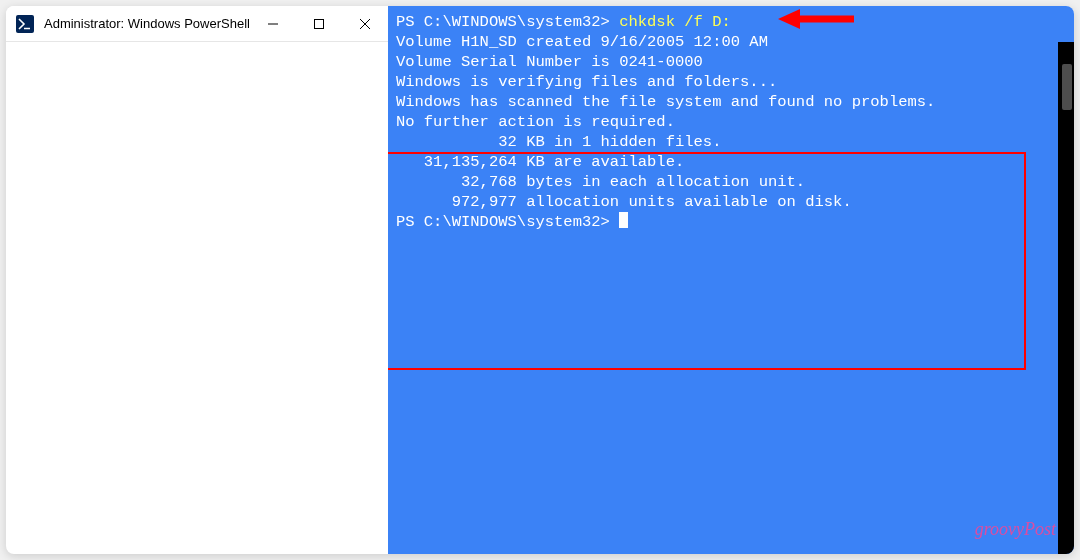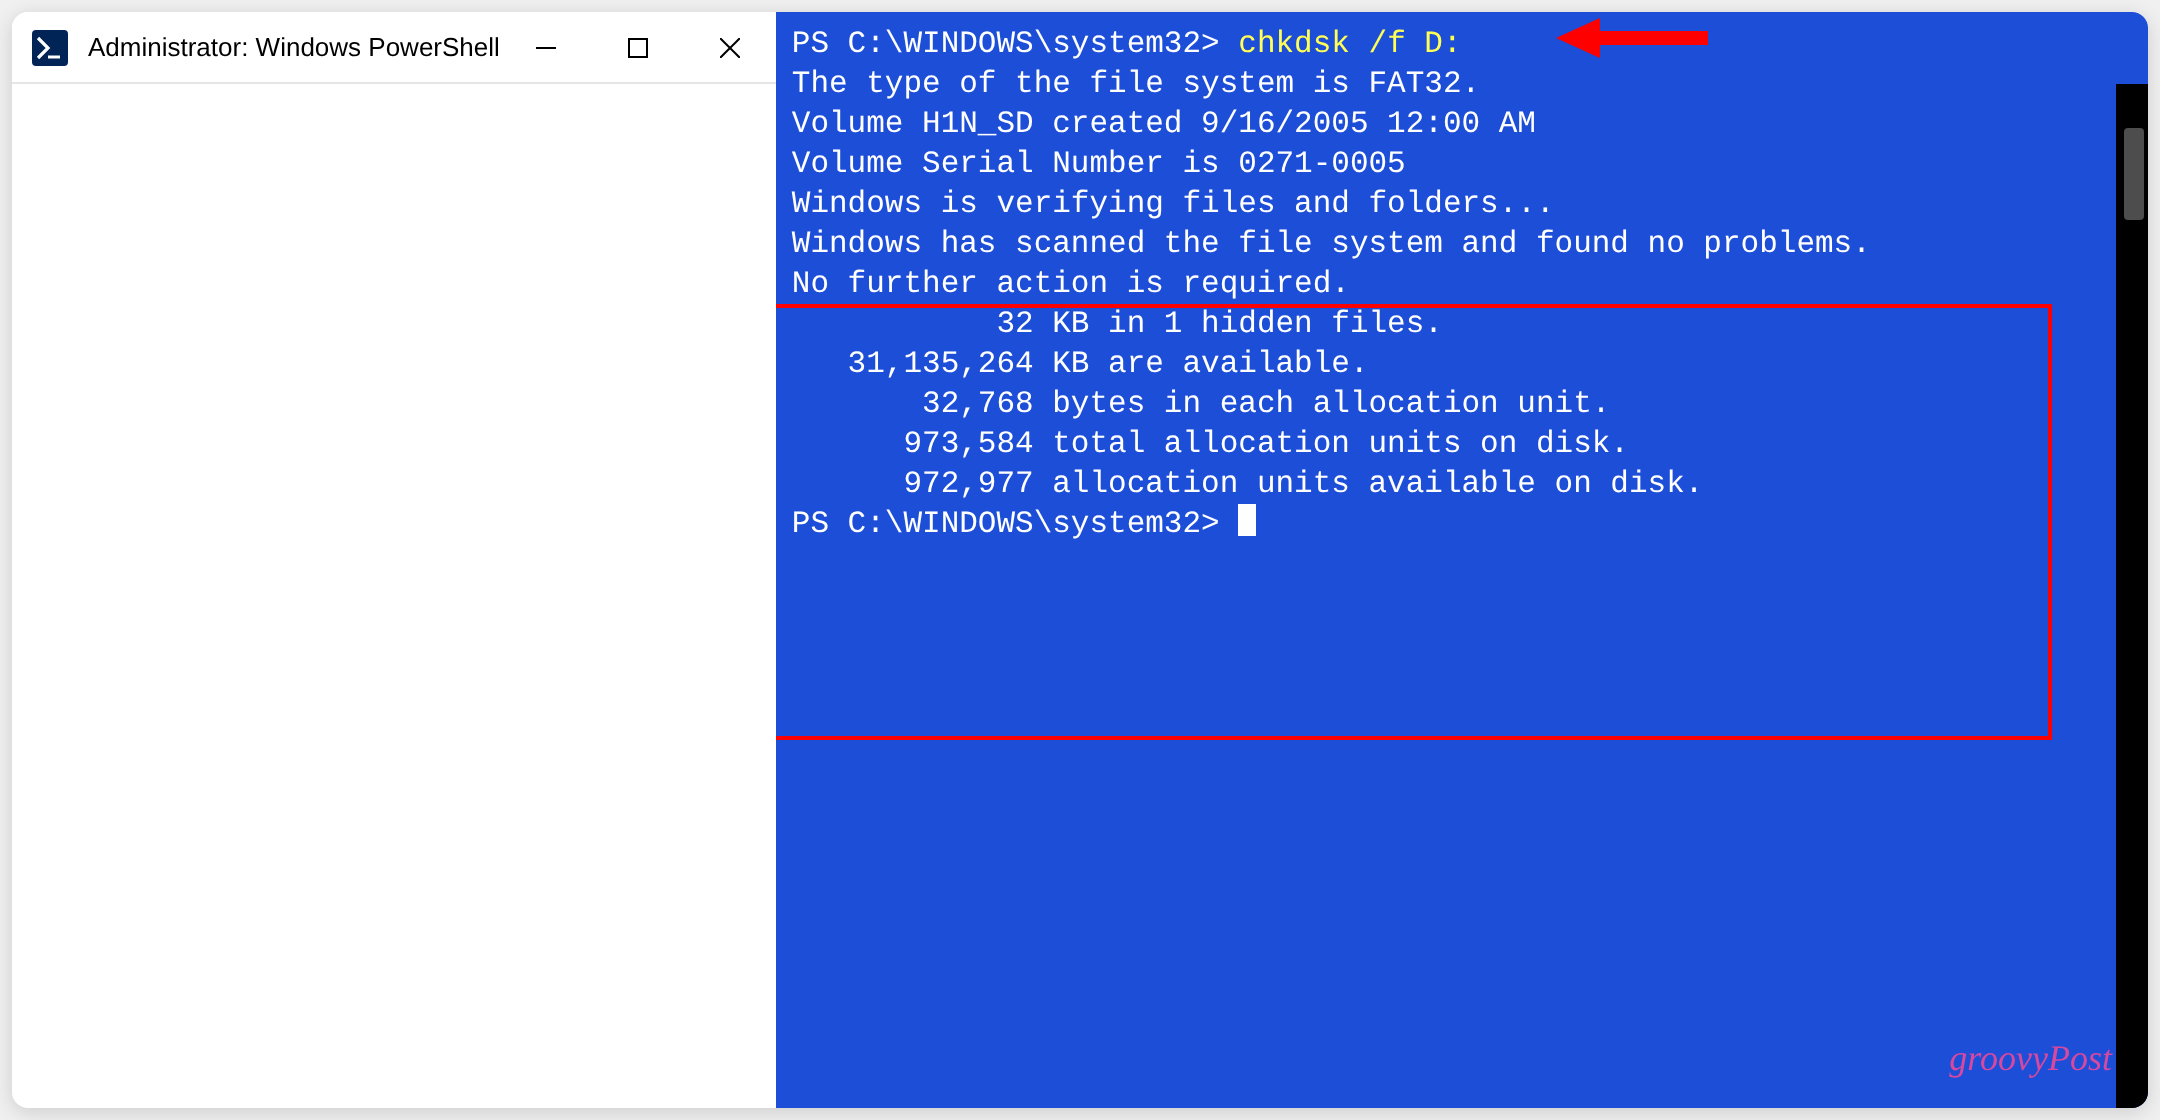--- a/index.html
+++ b/index.html
@@ -55,21 +55,21 @@
       width: 46px;
       height: 100%;
       display: flex;
       align-items: center;
       justify-content: center;
       cursor: pointer;
     }
     .win-btn svg { width: 10px; height: 10px; }
     .terminal {
       flex: 1;
-      background: #1d4ed8;
+      background: #3b82f6;
       position: relative;
       padding: 6px 8px 8px 8px;
       font-family: Consolas, "Courier New", monospace;
       font-size: 15.5px;
       line-height: 20px;
       color: #ffffff;
       overflow: hidden;
     }
     .term-line { white-space: pre; }
     .prompt { color: #ffffff; }
@@ -146,32 +146,30 @@
         <svg viewBox="0 0 10 10">
             <line x1="0" y1="0" x2="10" y2="10" stroke="#000" stroke-width="1"></line>
             <line x1="10" y1="0" x2="0" y2="10" stroke="#000" stroke-width="1"></line>
           </svg>
       </div>
     </div>
   </div>
 
   <div class="terminal">
     <div class="term-line"><span class="prompt">PS C:\WINDOWS\system32&gt; </span><span class="cmd">chkdsk /f D:</span></div>
-    <div class="term-line">The type of the file system is FAT32.</div>
     <div class="term-line">Volume H1N_SD created 9/16/2005 12:00 AM</div>
-    <div class="term-line">Volume Serial Number is 0271-0005</div>
+    <div class="term-line">Volume Serial Number is 0241-0000</div>
     <div class="term-line">Windows is verifying files and folders...</div>
     <div class="term-line"></div>
     <div class="term-line">Windows has scanned the file system and found no problems.</div>
     <div class="term-line">No further action is required.</div>
     <div class="term-line">           32 KB in 1 hidden files.</div>
     <div class="term-line">   31,135,264 KB are available.</div>
     <div class="term-line"></div>
     <div class="term-line">       32,768 bytes in each allocation unit.</div>
-    <div class="term-line">      973,584 total allocation units on disk.</div>
     <div class="term-line">      972,977 allocation units available on disk.</div>
     <div class="term-line"><span class="prompt">PS C:\WINDOWS\system32&gt; </span><span class="cursor-block"></span></div>
 
     <div class="highlight-box" style="left:-2px; top:146px; width:640px; height:218px;"></div>
 
     <svg class="arrow-annotation" style="left:390px; top:1px; width:76px; height:24px;" viewBox="0 0 76 24">
       <line x1="76" y1="12" x2="16" y2="12" stroke="#ff0000" stroke-width="7"></line>
       <polygon points="0,12 22,2 22,22" fill="#ff0000"></polygon>
     </svg>
   </div>

